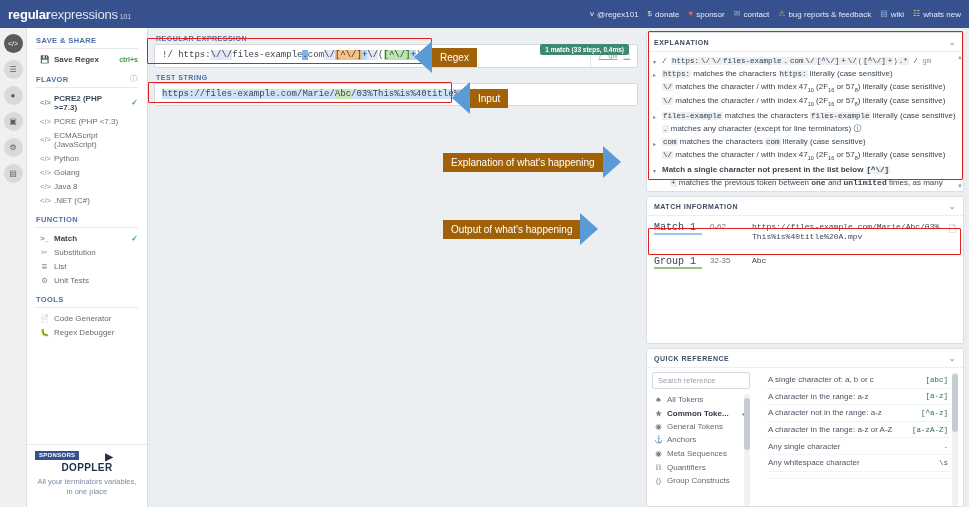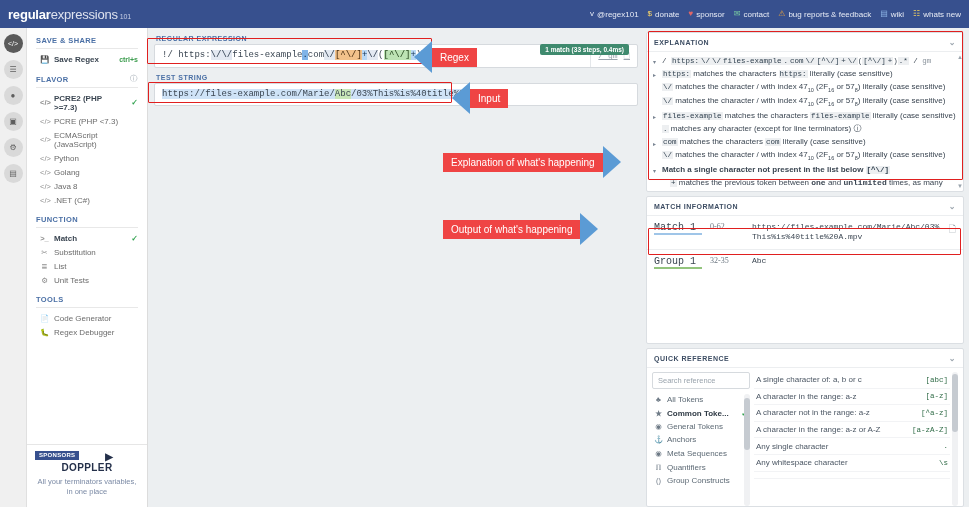--- a/index.html
+++ b/index.html
@@ -134,26 +134,26 @@
     position:absolute; right:1px; top:2px; bottom:2px; width:5px;
   }
   .vscroll i { position:absolute; left:0; width:5px; color:#9aa4ad; font-size:6px; }
 
   #matchinfo { height:148px; }
   .mi-row { display:flex; align-items:flex-start; padding:6px 7px; font-size:8px; gap:8px; }
   .mi-row + .mi-row { border-top:1px solid #eceef0; }
   .mi-label { font-family:"Liberation Mono", monospace; font-size:10px; color:#3b4652; width:48px; flex:none;}
   .mi-label.m { border-bottom:2px solid #9fc5e8; }
   .mi-label.g { border-bottom:2px solid #93c47d; }
-  .mi-range { font-family:Liberation Serif, serif; font-size:8px; color:#6b7680; width:34px; flex:none;}
+  .mi-range { font-family:Liberation Sans, sans-serif; font-size:8px; color:#6b7680; width:34px; flex:none;}
   .mi-val { font-family:"Liberation Mono", monospace; font-size:8px; color:#3b4652; word-break:break-all; line-height:1.3;}
   #copy-ic { margin-left:auto; color:#8d97a0; font-size:9px; }
 
   #quickref { flex:1; display:flex; flex-direction:column; overflow:hidden;}
-  #qr-body { flex:1; display:flex; overflow:hidden; padding:4px 5px 0 5px; gap:4px;}
+  #qr-body { flex:1; display:flex; overflow:hidden; padding:4px 5px 0 5px; gap:16px;}
   #qr-left { width:98px; display:flex; flex-direction:column; position:relative;}
   #qr-search {
     border:1px solid #d6dade; border-radius:2px; padding:3px 5px;
     font-size:7.5px; color:#9aa4ad; background:#fff; margin-bottom:4px;
   }
   .qr-cat { display:flex; align-items:center; gap:4px; font-size:8px; color:#5d6a75; padding:2.2px 2px; }
   .qr-cat.sel { font-weight:bold; color:#2f3a45; }
   .qr-ic { width:9px; text-align:center; font-size:7.5px; color:#6e7a86;}
   .qr-chk { margin-left:auto; color:#2fa14d; font-size:8px;}
   #qr-right { flex:1; position:relative; padding-right:8px;}
@@ -168,21 +168,21 @@
   .callout { position:absolute; z-index:45; display:flex; align-items:center; }
   .callout .tip {
     width:0; height:0; border-top:16px solid transparent; border-bottom:16px solid transparent;
     border-right:18px solid #5b9bd5;
   }
   .callout .tipR {
     width:0; height:0; border-top:16px solid transparent; border-bottom:16px solid transparent;
     border-left:18px solid #5b9bd5;
   }
   .callout .bar {
-    background:#ef4444; color:#fff; height:19px; display:flex; align-items:center;
+    background:#a16207; color:#fff; height:19px; display:flex; align-items:center;
     justify-content:center; font-size:10px; padding:0 8px; white-space:nowrap;
   }
 </style>
 </head>
 <body>
 
 <div id="topbar">
   <div id="brand">
     <span class="b1">regular</span><span class="b2">expressions</span><span class="b3">101</span>
   </div>

